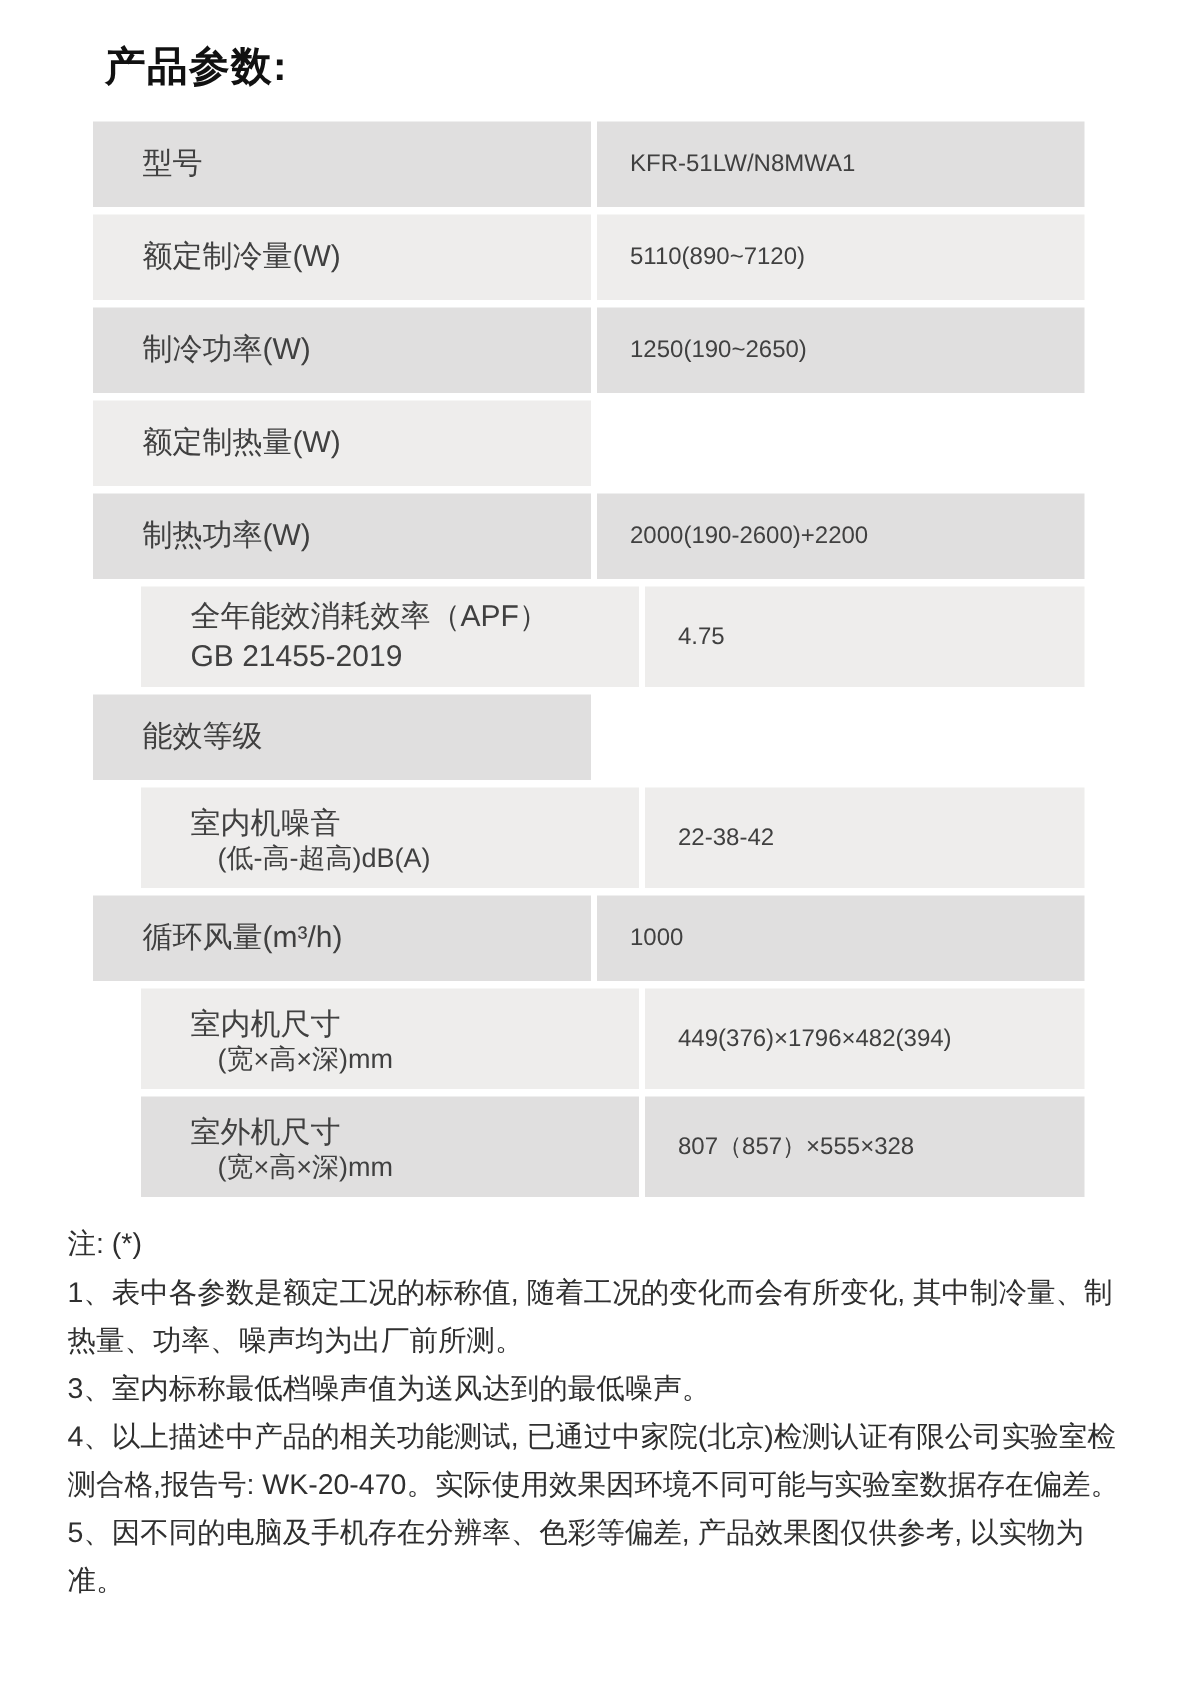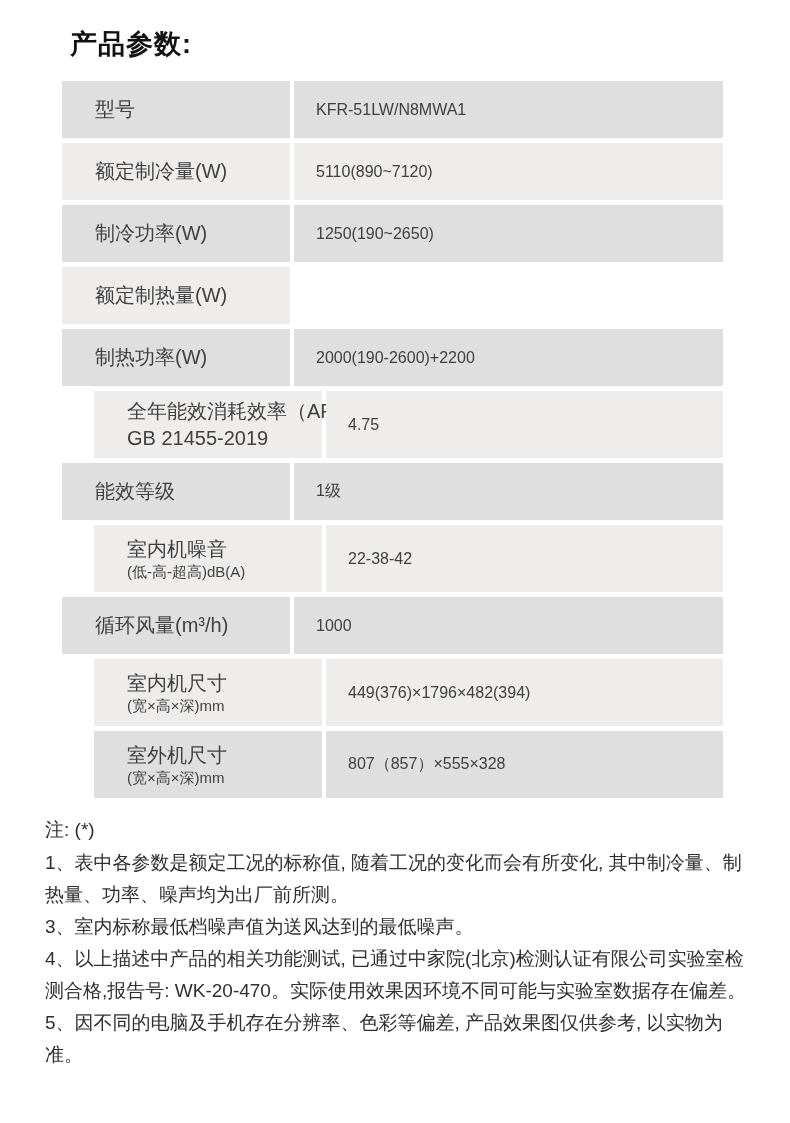--- a/index.html
+++ b/index.html
@@ -15,26 +15,26 @@
   body{font-family:"Liberation Sans","DejaVu Sans",sans-serif;}
   .page{position:relative;width:790px;height:1123px;background:var(--page-bg);overflow:hidden;}
   .title{position:absolute;top:26px;left:70px;margin:0;font-size:27px;font-weight:700;
          color:var(--title-text);letter-spacing:1px;}
   .spec-table{position:absolute;top:81px;left:62px;width:661px;
               display:flex;flex-direction:column;gap:5px;}
   .row{display:flex;gap:4px;}
   .row.single{height:57px;}
   .row.double{height:67px;padding-left:32px;}
   .cell{display:flex;flex-direction:column;justify-content:center;box-sizing:border-box;}
-  .label-cell{width:228px;padding-left:33px;}
+  .label-cell{width:332px;padding-left:33px;}
   .value-cell{flex:1;padding-left:22px;}
   .row.dark .cell{background:var(--row-dark);}
   .row.light .cell{background:var(--row-light);}
   .label-main{font-size:20px;line-height:27px;color:var(--label-text);white-space:nowrap;}
-  .label-sub{font-size:15px;line-height:18px;color:var(--label-text);white-space:nowrap;}
+  .label-sub{font-size:18px;line-height:18px;color:var(--label-text);white-space:nowrap;margin-left:18px;}
   .value{font-size:16px;color:var(--value-text);white-space:nowrap;}
   .notes{position:absolute;top:814px;left:45px;width:704px;
          font-size:19px;line-height:32px;color:var(--notes-text);}
   .note-header{margin-bottom:1px;}
   .note-line{margin:0;}
 </style>
 </head>
 <body>
 
 <div class="page">
@@ -92,23 +92,20 @@
       </div>
       <div class="cell value-cell">
         <div class="value">4.75</div>
       </div>
     </div>
 
     <div class="row single dark">
       <div class="cell label-cell">
         <div class="label-main">能效等级</div>
       </div>
-      <div class="cell value-cell">
-        <div class="value">1级</div>
-      </div>
     </div>
 
     <div class="row double light">
       <div class="cell label-cell">
         <div class="label-main">室内机噪音</div>
         <div class="label-sub">(低-高-超高)dB(A)</div>
       </div>
       <div class="cell value-cell">
         <div class="value">22-38-42</div>
       </div>

